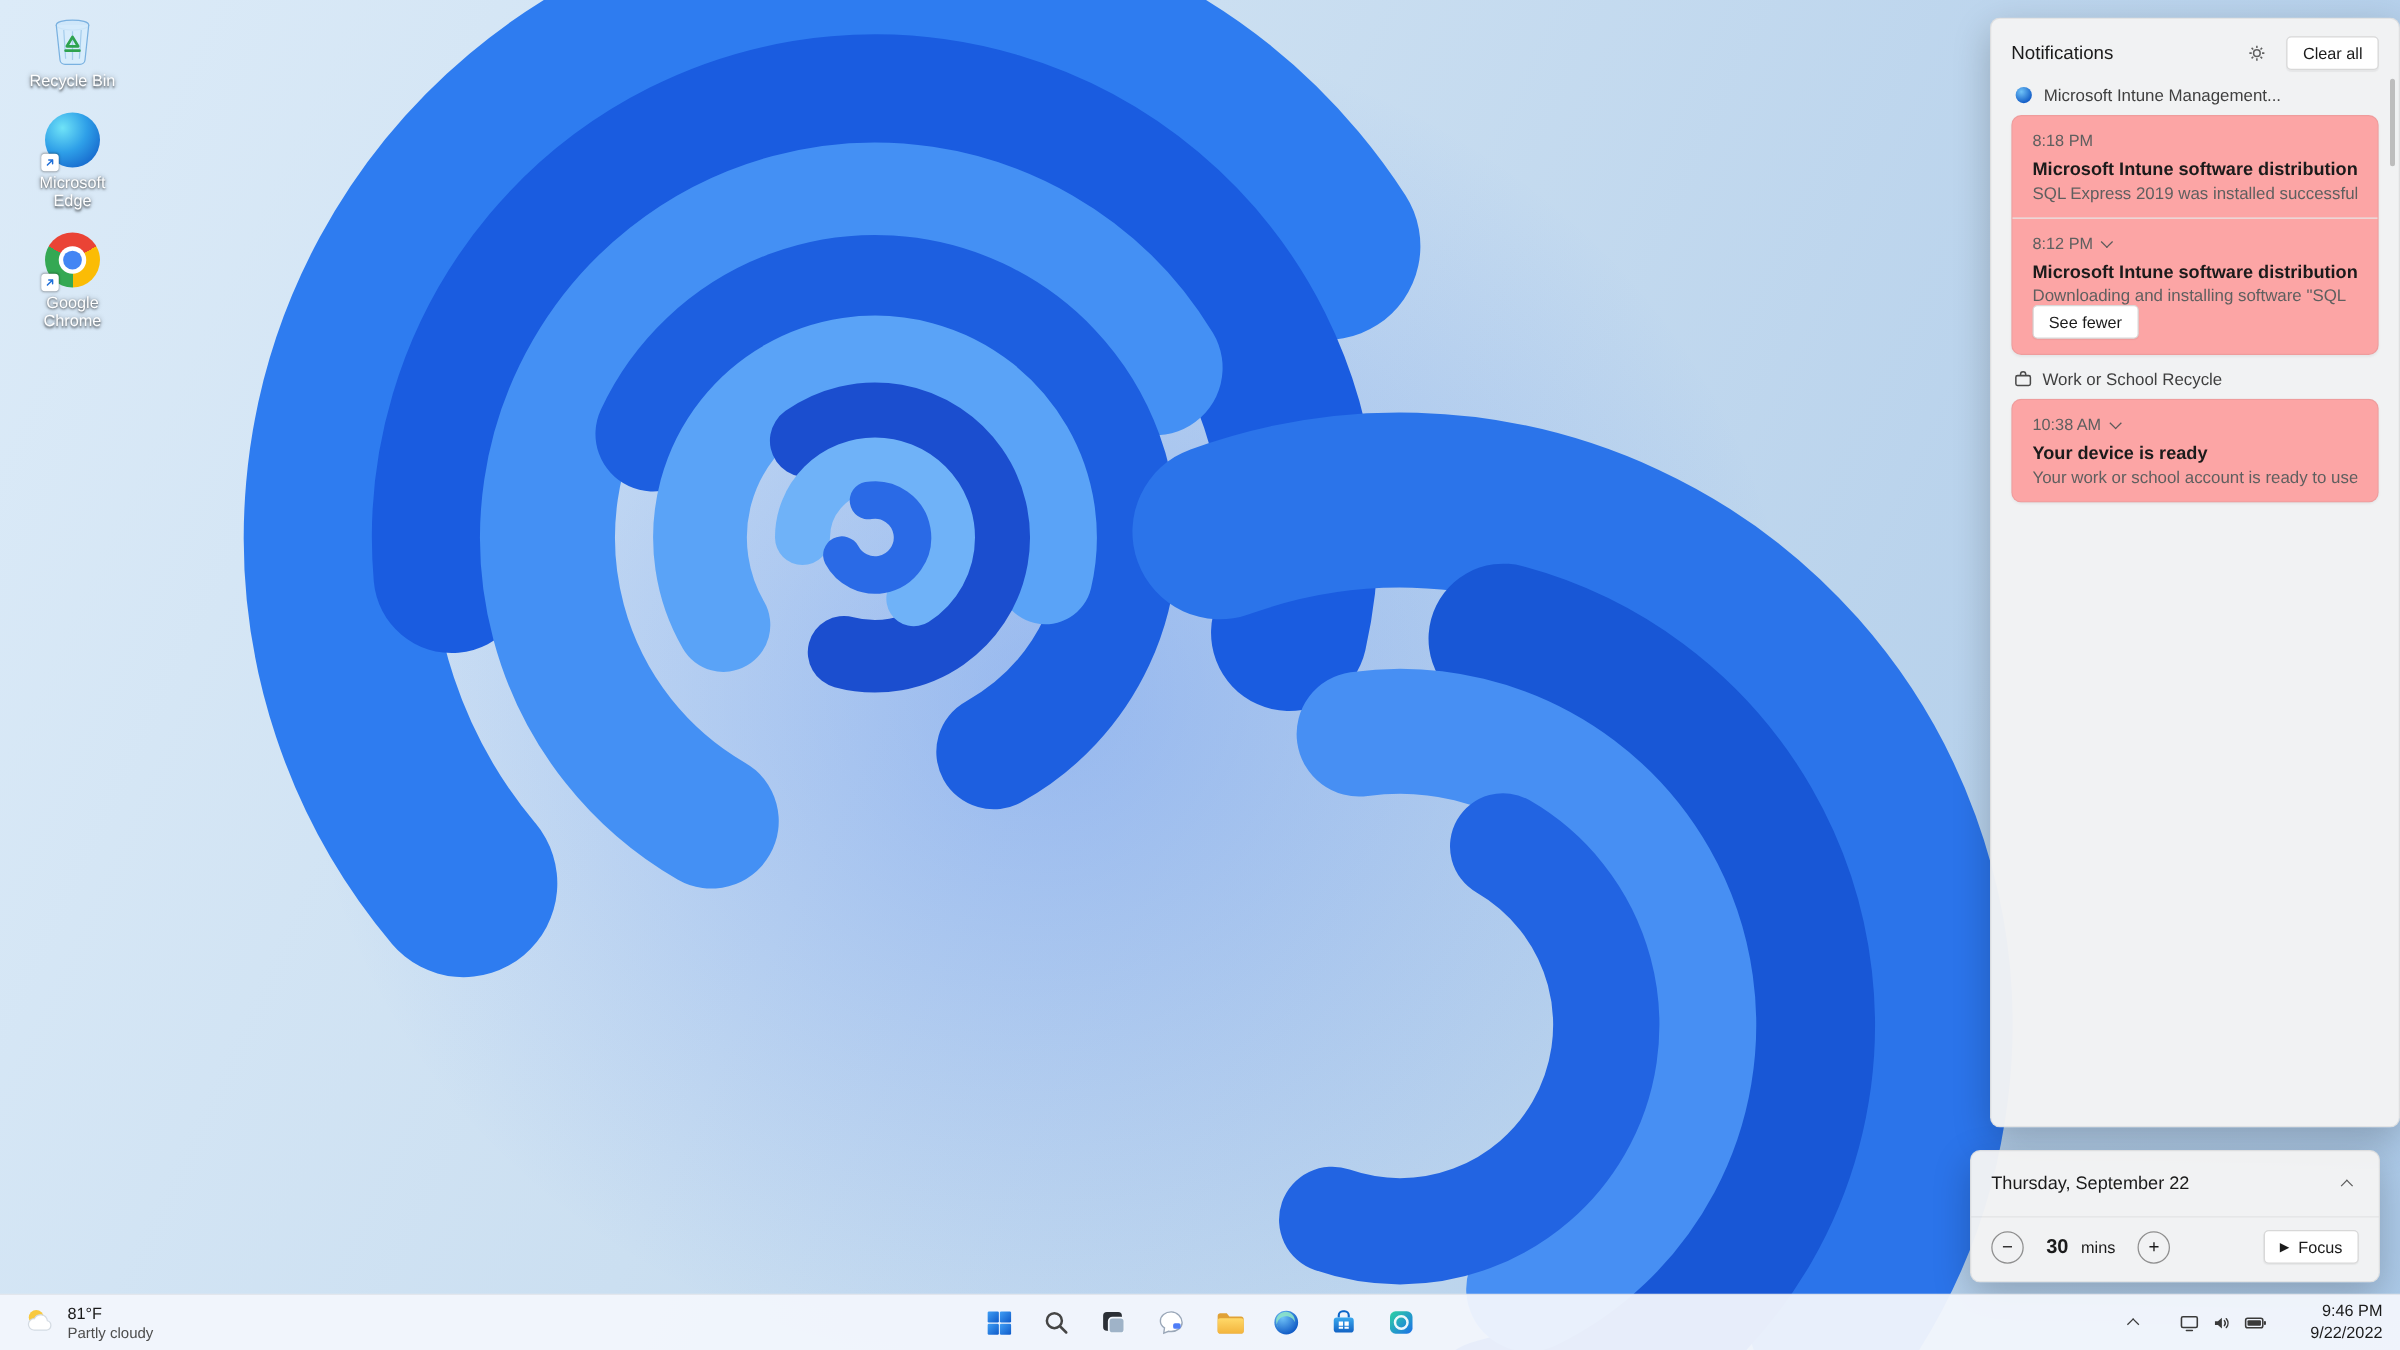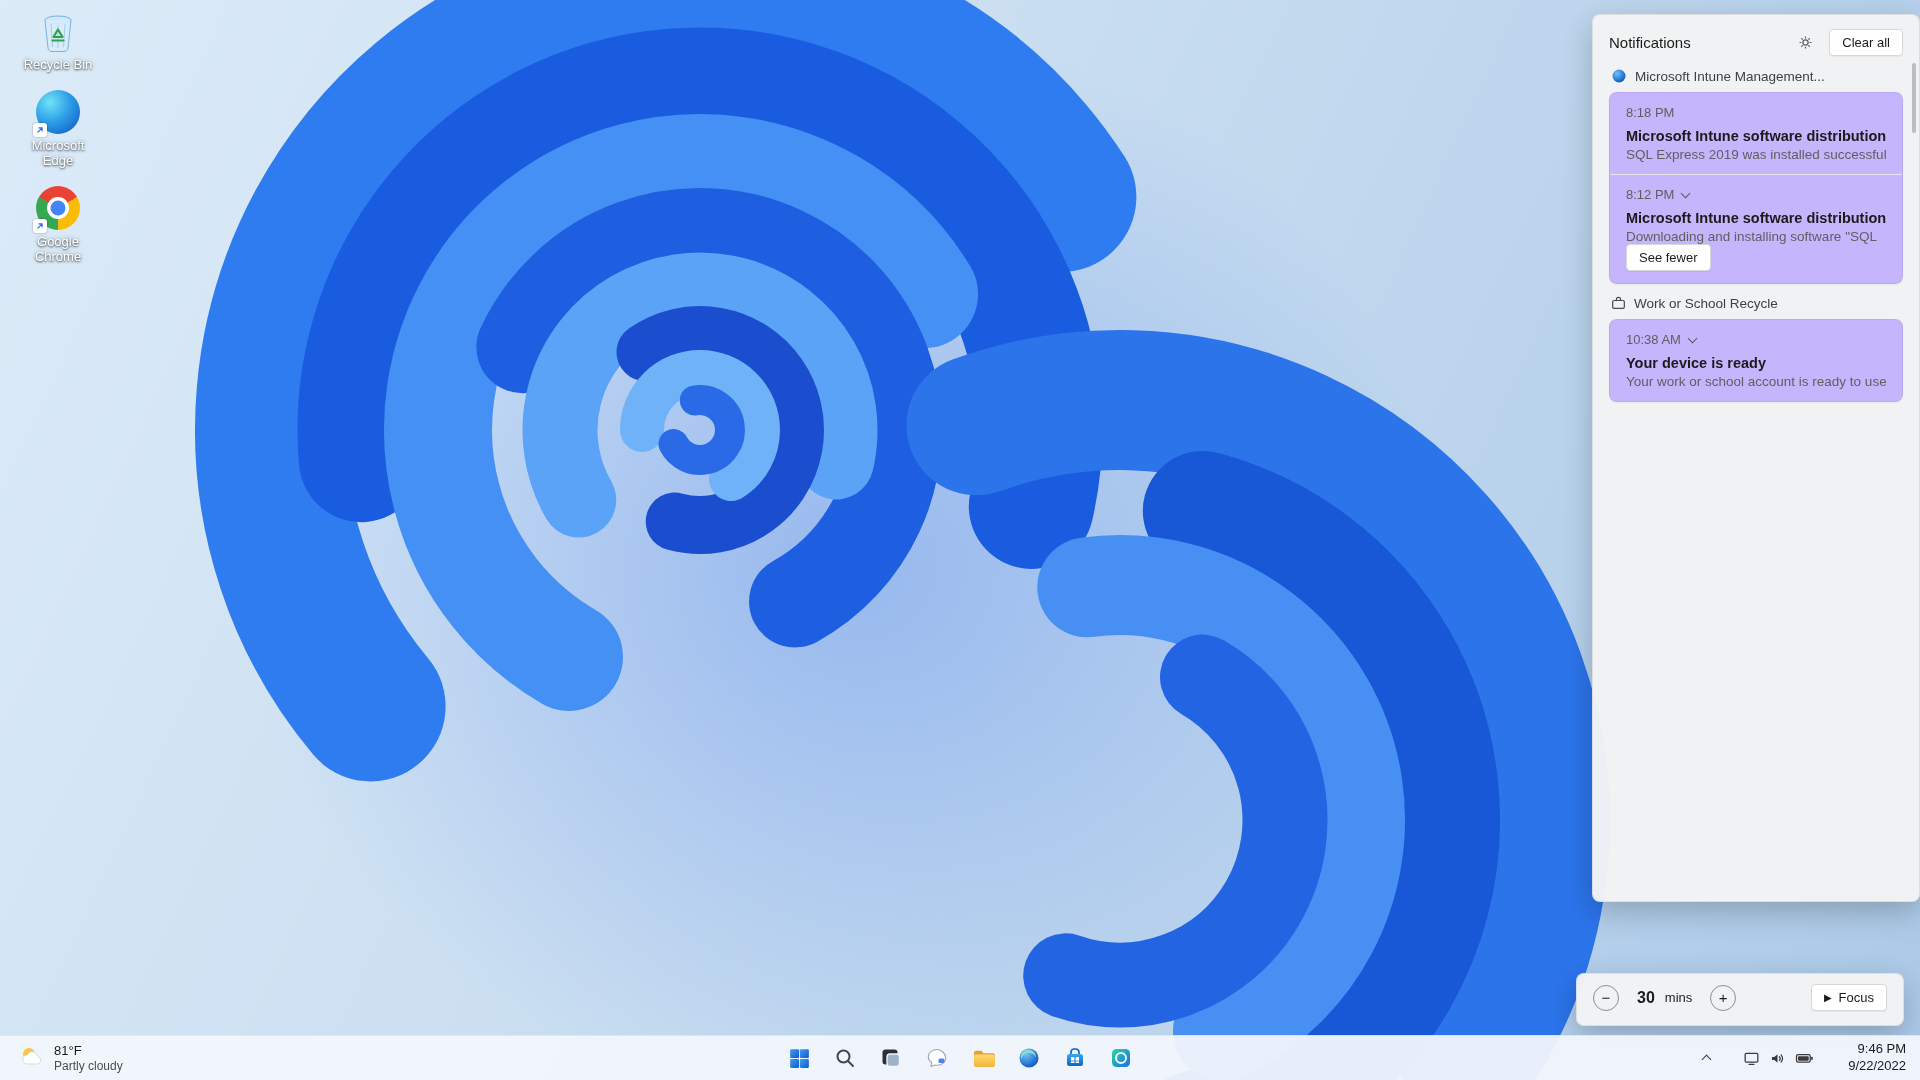--- a/index.html
+++ b/index.html
@@ -32,21 +32,21 @@
   
   .notif-panel { position:absolute; right:0; top:14px; width:328px; height:888px; z-index:5;
     background:rgba(243,243,243,.97); border:1px solid rgba(0,0,0,.08); border-radius:8px;
     box-shadow:0 10px 30px rgba(0,0,0,.22); padding:14px 16px; }
   .np-header { display:flex; align-items:center; margin-bottom:12px; }
   .np-title { font-size:15px; color:#1b1b1b; }
   .np-actions { margin-left:auto; display:flex; align-items:center; gap:16px; }
   .btn-small { background:#ffffff; border:1px solid #d8d8d8; border-radius:4px; font-size:13px; color:#1b1b1b;
     padding:5px 12px; cursor:pointer; box-shadow:0 1px 1px rgba(0,0,0,.05); font-family:inherit; }
   .group-header { display:flex; align-items:center; gap:8px; margin:12px 2px 8px; font-size:13.5px; color:#404040; cursor:pointer; }
-  .notif-card { background:#c4b5fd; border:1px solid rgba(0,0,0,.05); border-radius:8px; padding:12px 16px;
+  .notif-card { background:#fca5a5; border:1px solid rgba(0,0,0,.05); border-radius:8px; padding:12px 16px;
     box-shadow:0 1px 2px rgba(0,0,0,.05); cursor:pointer; }
   .n-time { font-size:13px; color:#5f5f5f; display:flex; align-items:center; }
   .n-title { font-size:14.5px; font-weight:600; color:#1b1b1b; margin-top:8px; white-space:nowrap; overflow:hidden; }
   .n-body { font-size:13.5px; color:#5f5f5f; margin-top:3px; white-space:nowrap; overflow:hidden; }
   .n-divider { border-top:1px solid #e6e6e6; margin:12px -16px; }
   .see-fewer { }
   .chev { width:7px; height:7px; border-right:1.6px solid #5a5a5a; border-bottom:1.6px solid #5a5a5a;
     display:inline-block; transform:rotate(45deg); margin-left:8px; margin-bottom:3px; cursor:pointer; }
   .chev.up { transform:rotate(-135deg); margin-bottom:-2px; }
   .scroll-thumb { position:absolute; right:3px; top:48px; width:4px; height:70px; background:#bdbdbd; border-radius:2px; }
@@ -229,20 +229,26 @@
       </div>
       <div class="n-title">Your device is ready</div>
       <div class="n-body">Your work or school account is ready to use. You</div>
     </div>
   </div>
 
   <div class="scroll-thumb"></div>
 </aside>
 
 <section class="calendar-flyout">
+  <div class="cal-header">
+    <span class="cal-date">Thursday, September 22</span>
+    <button class="icon-btn">
+      <span class="chev up" style="margin-left:0;"></span>
+    </button>
+  </div>
   <div class="focus-row">
     <button class="stepper-btn">−</button>
     <span class="focus-val">30</span>
     <span class="focus-unit">mins</span>
     <button class="stepper-btn">+</button>
     <button class="btn-small focus-btn">
       <span class="play-glyph">▶</span>
       <span>Focus</span>
     </button>
   </div>

